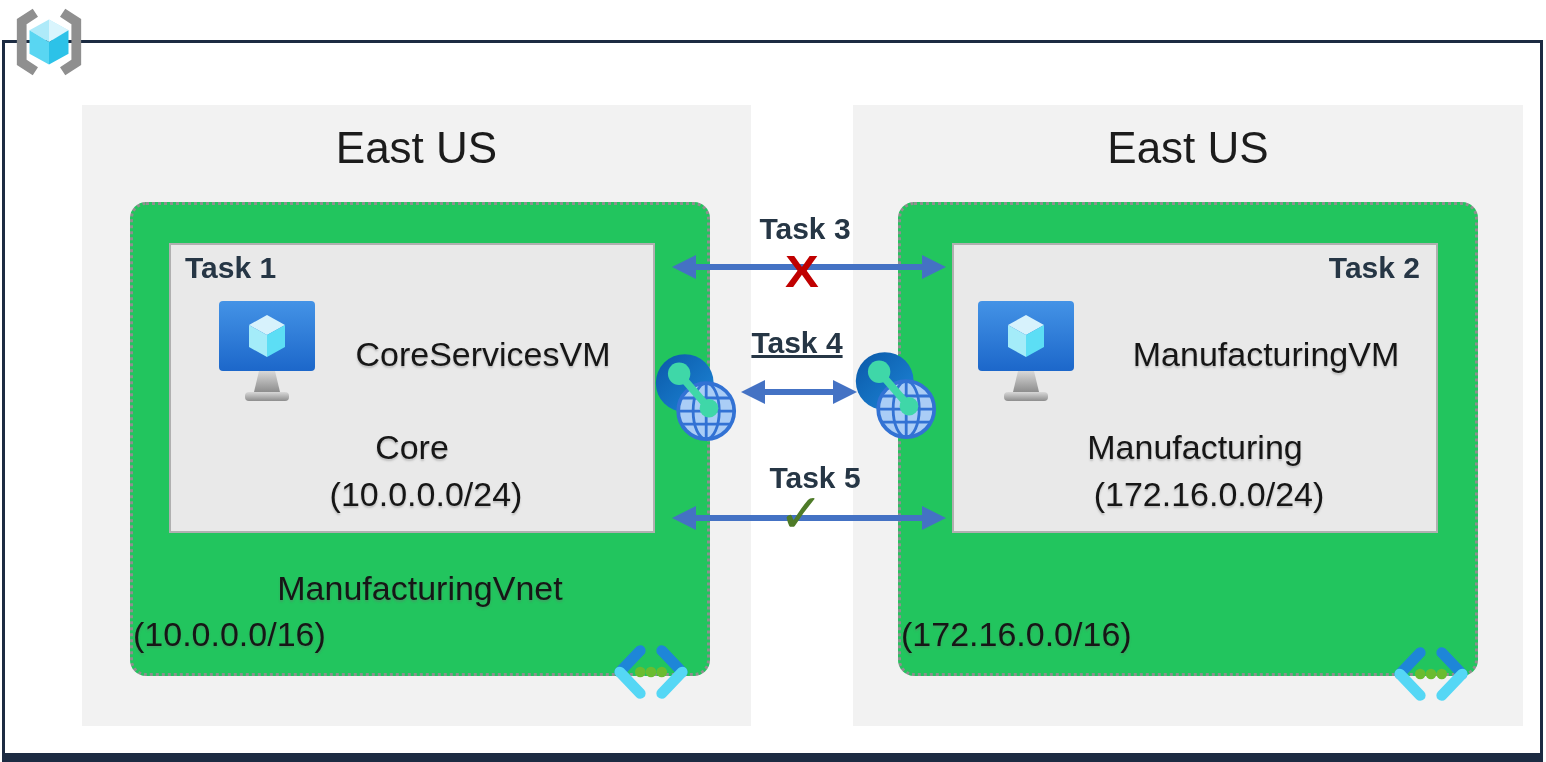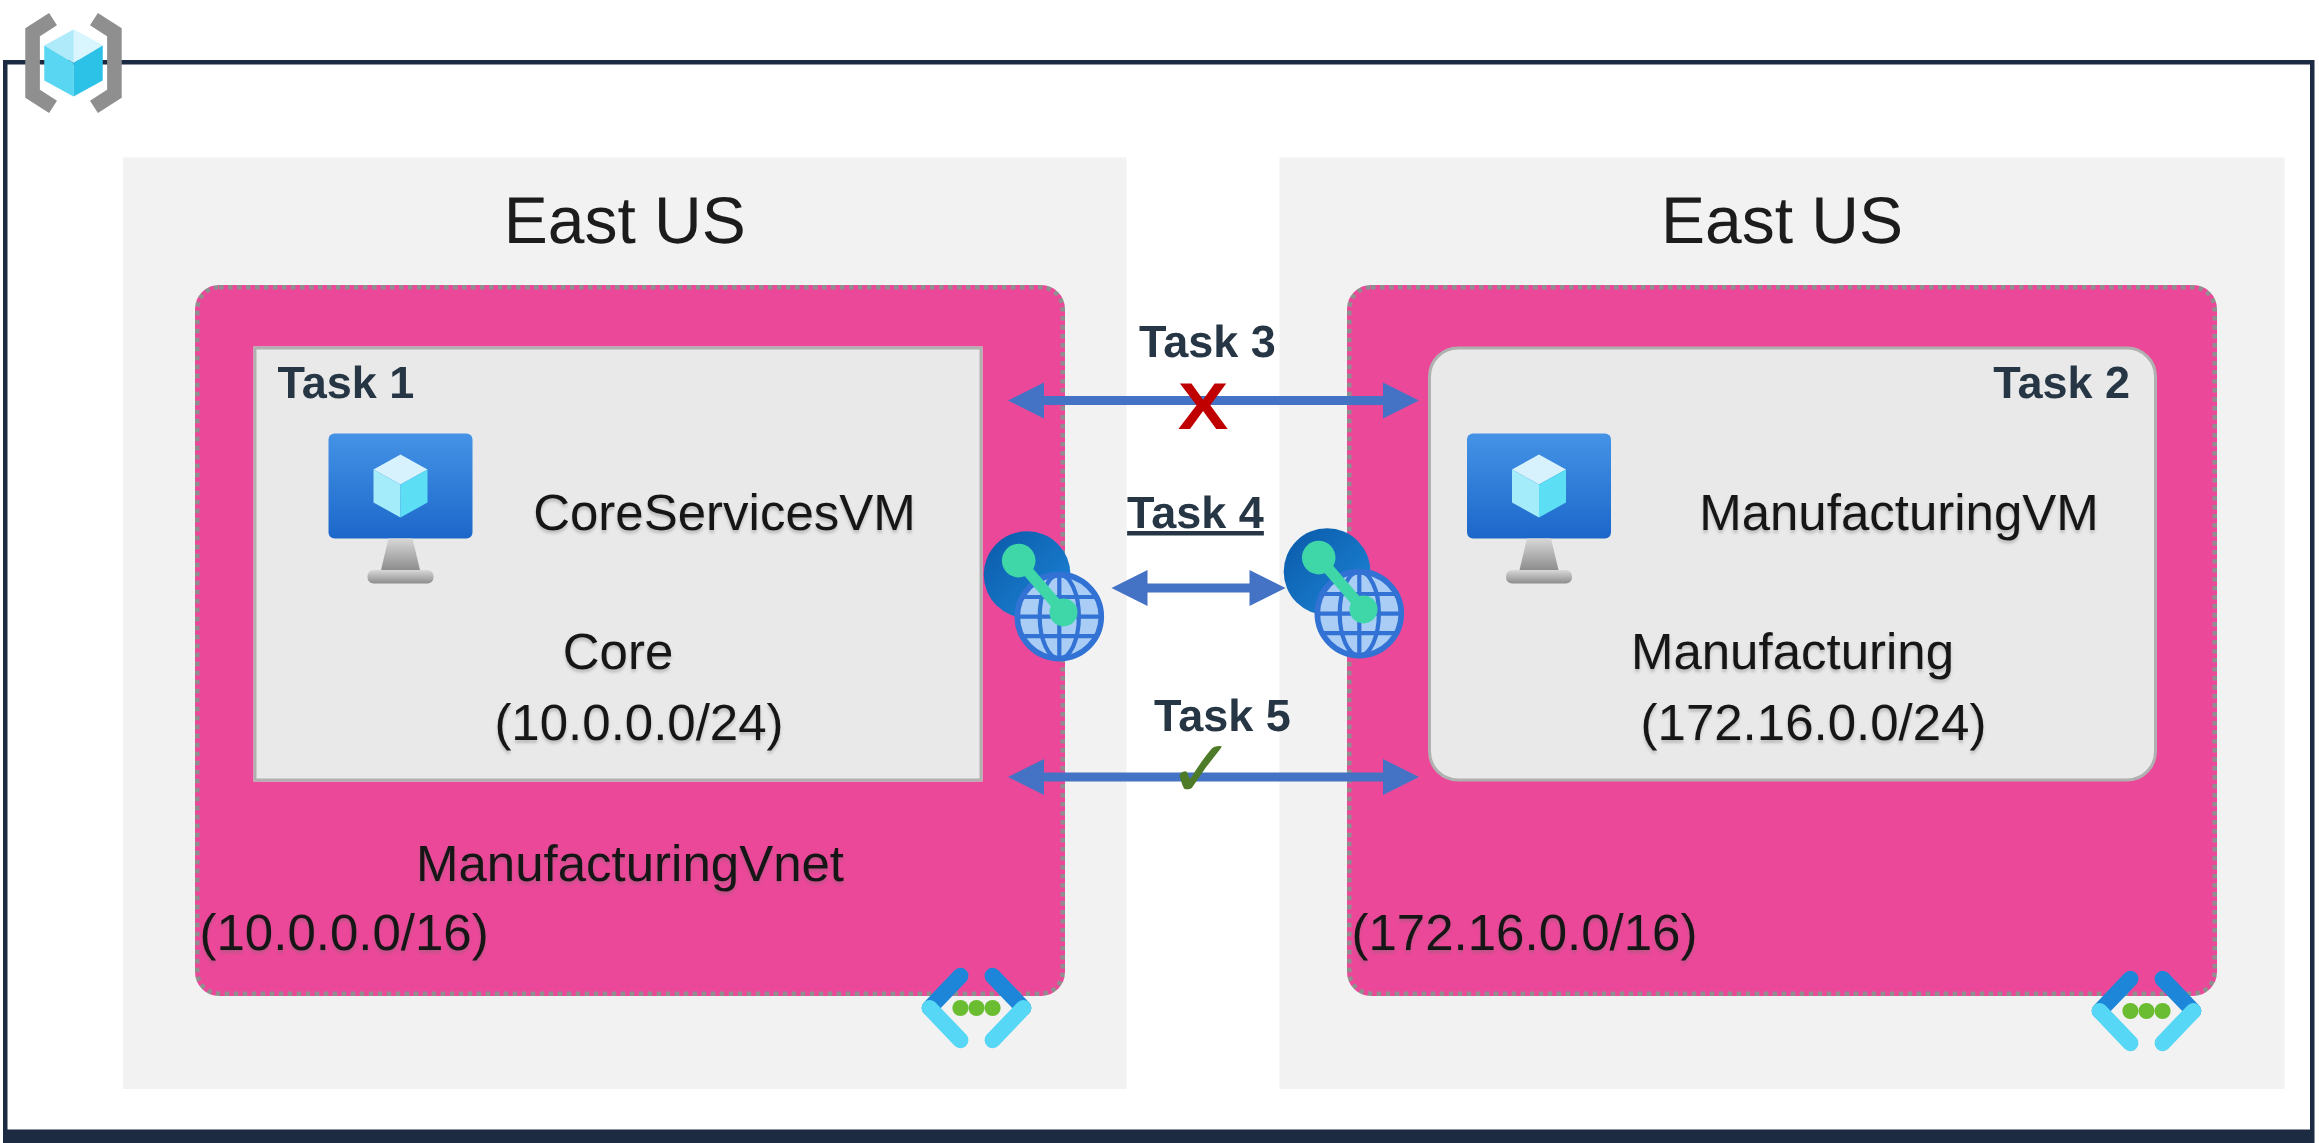--- a/index.html
+++ b/index.html
@@ -20,34 +20,34 @@
   .rg-icon{position:absolute; left:8px; top:4px;}
   
   .region{position:absolute; top:105px; width:669px; height:621px; background:#f2f2f2;}
   .region.left{left:82px;}
   .region.right{left:853px; width:670px;}
   .region-label{
     margin-top:18px; text-align:center; font-size:44px; font-weight:300; color:#1c1c1c;
   }
   
   .vnet-box{
-    position:absolute; left:130px; top:190px; width:580px; height:474px;
-    background:#ec4899; border:3px dotted #8f8f8f; border-radius:16px; box-sizing:border-box;
+    position:absolute; left:130px; top:202px; width:580px; height:474px;
+    background:#22c55e; border:3px dotted #8f8f8f; border-radius:16px; box-sizing:border-box;
   }
   .vnet-box.rightside{left:898px;}
   .vnet-name{position:absolute; left:0; right:0; top:364px; text-align:center;
     font-size:34px; color:#161616; text-shadow:0 2px 2px rgba(110,110,110,0.35);}
   .vnet-cidr{position:absolute; left:0; right:0; top:410px; text-align:left;
     font-size:34px; color:#161616; text-shadow:0 2px 2px rgba(110,110,110,0.35);}
   
   .subnet-box{
     position:absolute; left:36px; top:38px; width:486px; height:290px;
     background:#e9e9e9; border:2px solid #b0b0b0; box-sizing:border-box;
   }
-  .vnet-box.rightside .subnet-box{left:51px;border-radius:20px;}
+  .vnet-box.rightside .subnet-box{left:51px;}
   .task-tag{position:absolute; font-size:30px; font-weight:700; color:#263645;}
   .task-tag.tl{left:14px; top:6px;}
   .task-tag.tr{right:16px; top:6px;}
   .vm-icon{position:absolute; left:46px; top:54px;}
   .vnet-box.rightside .vm-icon{left:22px;}
   .vm-name{
     position:absolute; left:150px; right:8px; top:90px; text-align:center;
     font-size:34px; color:#161616; text-shadow:0 2px 2px rgba(110,110,110,0.35);
   }
   .subnet-name{position:absolute; left:0; right:0; top:183px; text-align:center;

